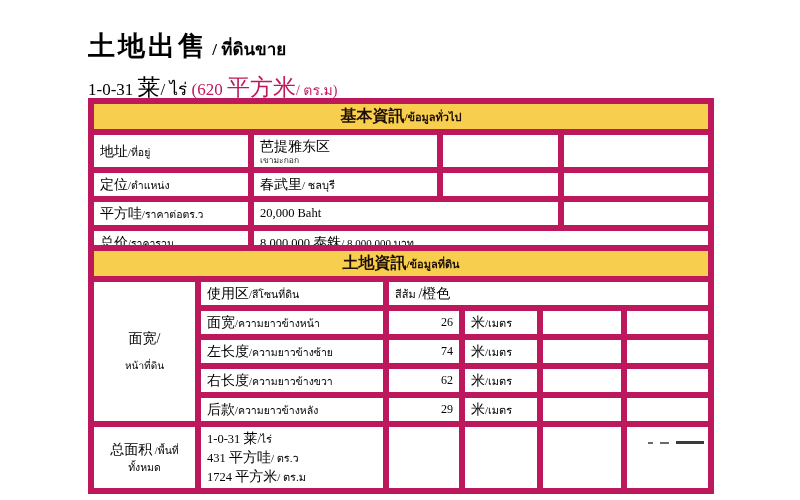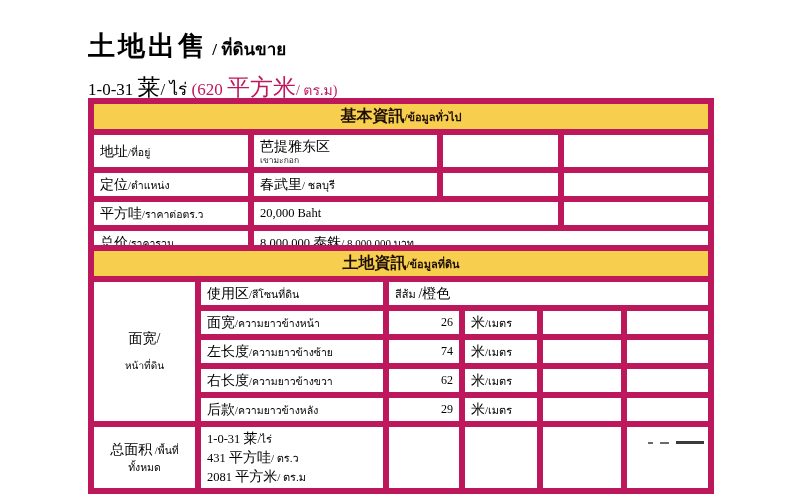--- a/index.html
+++ b/index.html
@@ -180,21 +180,21 @@
     <td></td>
   </tr>
   <tr>
     <td class="total-label h2-tot">
       <span class="tot-line"><span class="lbl-zh">总面积</span><span class="lbl-th"> /พื้นที่</span></span>
       <span class="tot-line lbl-th">ทั้งหมด</span>
     </td>
     <td class="area-lines">
       <div><span class="val">1-0-31 </span><span class="val-zh">莱</span><span class="val-th">/ไร่</span></div>
       <div><span class="val">431 </span><span class="val-zh">平方哇</span><span class="val-th">/ ตร.ว</span></div>
-      <div><span class="val">2081 </span><span class="val-zh">平方米</span><span class="val-th">/ ตร.ม</span></div>
+      <div><span class="val">1724 </span><span class="val-zh">平方米</span><span class="val-th">/ ตร.ม</span></div>
     </td>
     <td></td>
     <td></td>
     <td></td>
     <td></td>
   </tr>
 </tbody>
   </table>
 
 <div class="artifact">

